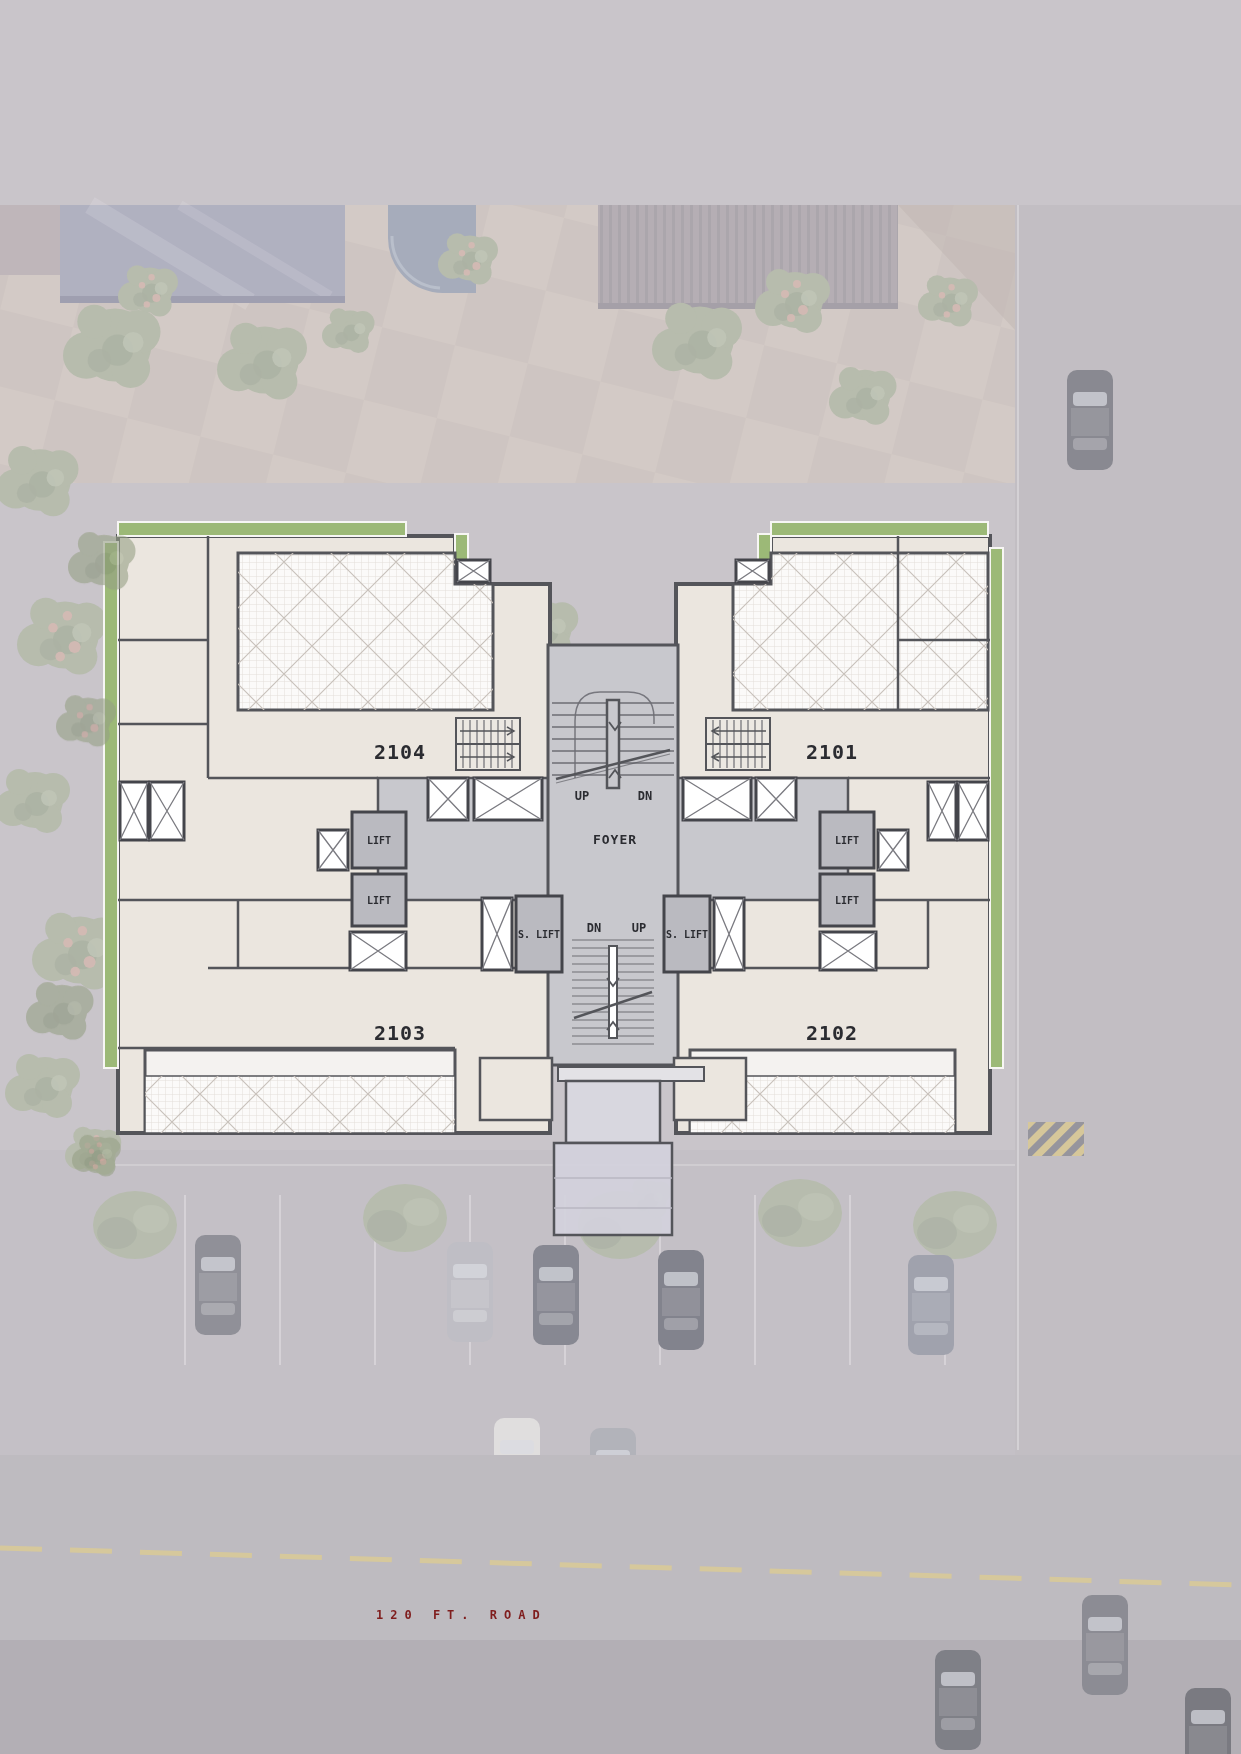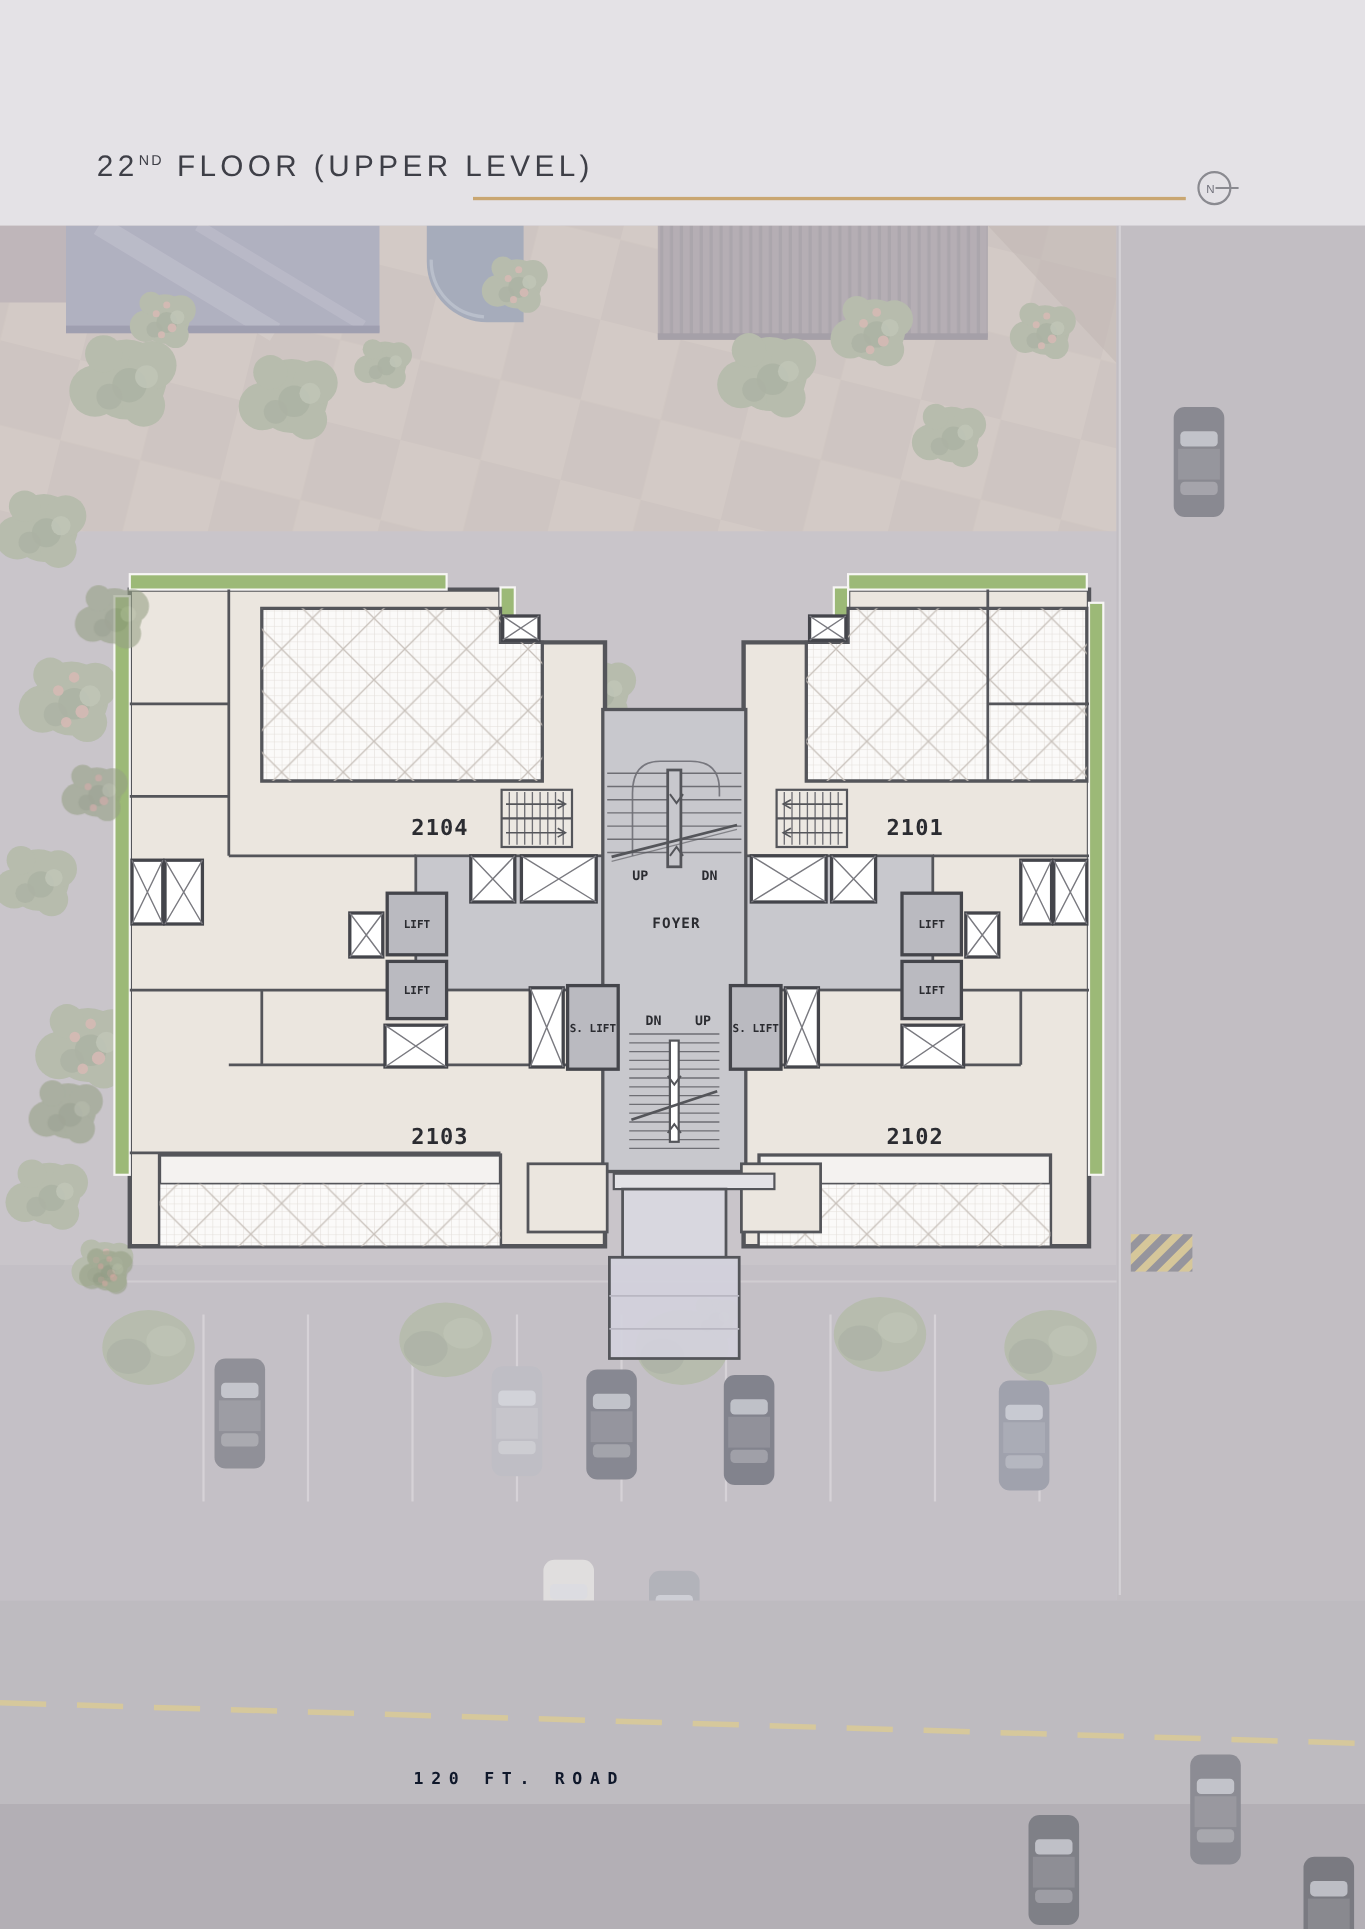--- a/index.html
+++ b/index.html
@@ -7,21 +7,21 @@
   .page svg{display:block;}
   .bg,.plan,.fgtrees{position:absolute;left:0;top:0;}
   .plan{left:88px;top:478px;}
   .fgtrees{pointer-events:none;}
   .header{position:absolute;left:0;top:0;width:1241px;height:205px;background:#E4E2E6;}
   .title{position:absolute;left:88px;top:136px;font-size:27px;letter-spacing:4px;color:#3E3F47;white-space:nowrap;}
   .title .ord{font-size:13px;letter-spacing:2px;position:relative;top:-10px;}
   .title .rest{margin-left:12px;}
   .rule{position:absolute;left:430px;top:179px;width:648px;height:3px;background:#C9A671;}
   .compass{position:absolute;left:1084px;top:150px;width:48px;height:44px;}
-  .roadlabel{position:absolute;left:376px;top:1608px;font-family:"DejaVu Sans Mono",monospace;font-weight:bold;font-size:15px;letter-spacing:7px;color:#0f172a;white-space:nowrap;}
+  .roadlabel{position:absolute;left:376px;top:1608px;font-family:"DejaVu Sans Mono",monospace;font-weight:bold;font-size:12px;letter-spacing:7px;color:#7f1d1d;white-space:nowrap;}
   
   .plan text{font-family:"DejaVu Sans Mono",monospace;fill:#2B2C31;}
   .plan .unit{font-size:20px;font-weight:600;letter-spacing:1px;text-anchor:middle;}
   .plan .lbl{font-size:12px;font-weight:bold;text-anchor:middle;}
   .plan .sm{font-size:10px;font-weight:bold;text-anchor:middle;}
   .plan .foy{font-size:13px;font-weight:bold;letter-spacing:1px;text-anchor:middle;}
 </style>
 </head>
 <body>
 
@@ -145,29 +145,20 @@
       <use href="#treeA" transform="translate(35,800) scale(1.0)"></use>
       <use href="#treeB" transform="translate(80,950) scale(1.2)"></use>
       <use href="#treeA" transform="translate(45,1085) scale(1.0)"></use>
       <use href="#treeB" transform="translate(95,1150) scale(.75)"></use>
       <use href="#treeA" transform="translate(650,1198) scale(.6)"></use>
     </g>
 
     <rect width="1241" height="1754" fill="#ECEAEF" opacity=".38"></rect>
   </svg>
 
-  <div class="header">
-    <div class="title"><span>22</span><span class="ord">ND</span><span class="rest">FLOOR (UPPER LEVEL)</span></div>
-    <div class="rule"></div>
-    <svg class="compass" viewBox="0 0 48 44">
-      <circle cx="20" cy="21" r="14.5" fill="none" stroke="#8A8A90" stroke-width="2"></circle>
-      <line x1="21" y1="21" x2="42" y2="21" stroke="#8A8A90" stroke-width="1.8"></line>
-      <text x="16.5" y="25" font-size="10.5" font-family="Liberation Sans, sans-serif" fill="#70707A" text-anchor="middle">N</text>
-    </svg>
-  </div>
 
   <svg class="plan" width="930" height="790" viewBox="0 0 930 790">
     <defs>
       <pattern id="grid" width="7" height="7" patternUnits="userSpaceOnUse">
         <rect width="7" height="7" fill="#FBFAF9"></rect>
         <path d="M7 0H0V7" fill="none" stroke="#E4DFDA" stroke-width="1"></path>
       </pattern>
       <pattern id="diag" width="56" height="56" patternUnits="userSpaceOnUse">
         <path d="M0 0L56 56M56 0L0 56" stroke="#C8C1BB" stroke-width="1.2"></path>
       </pattern>

